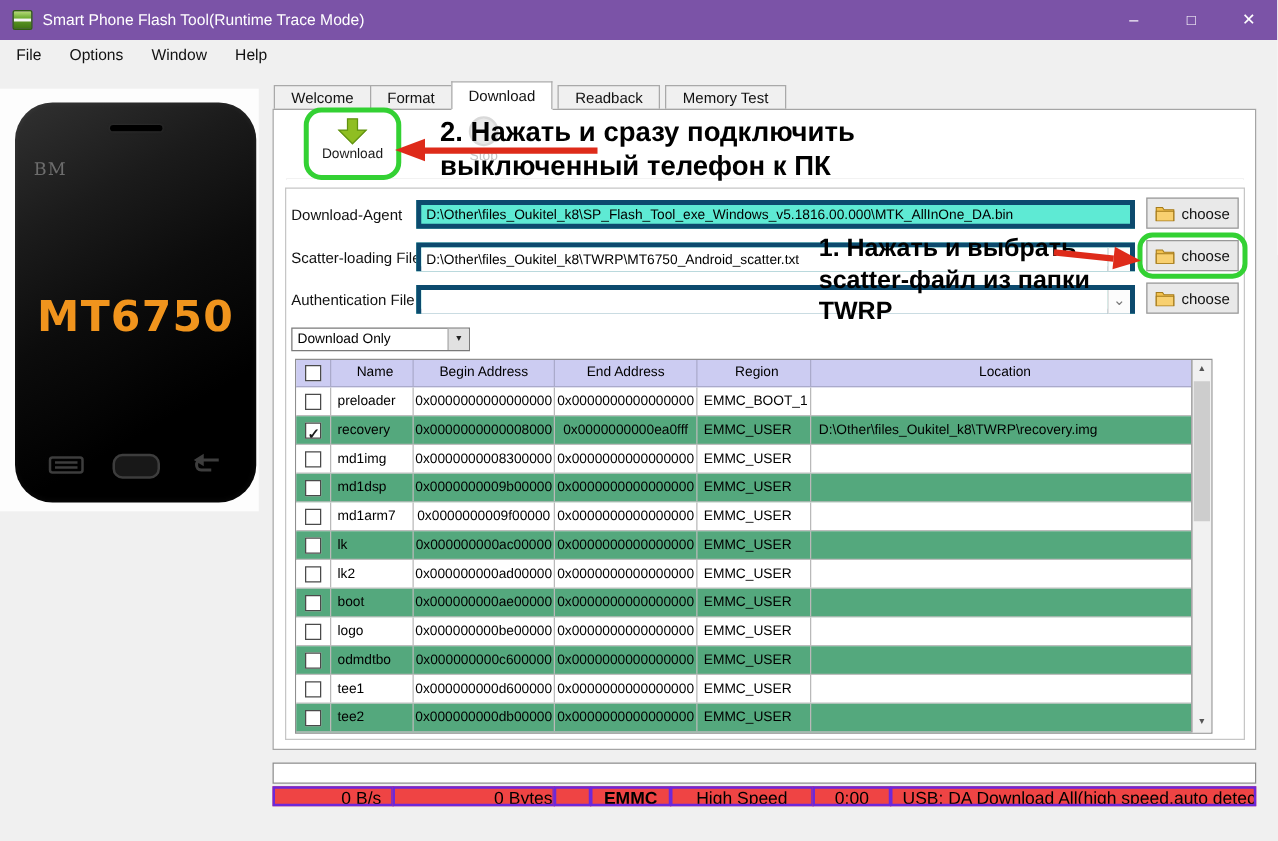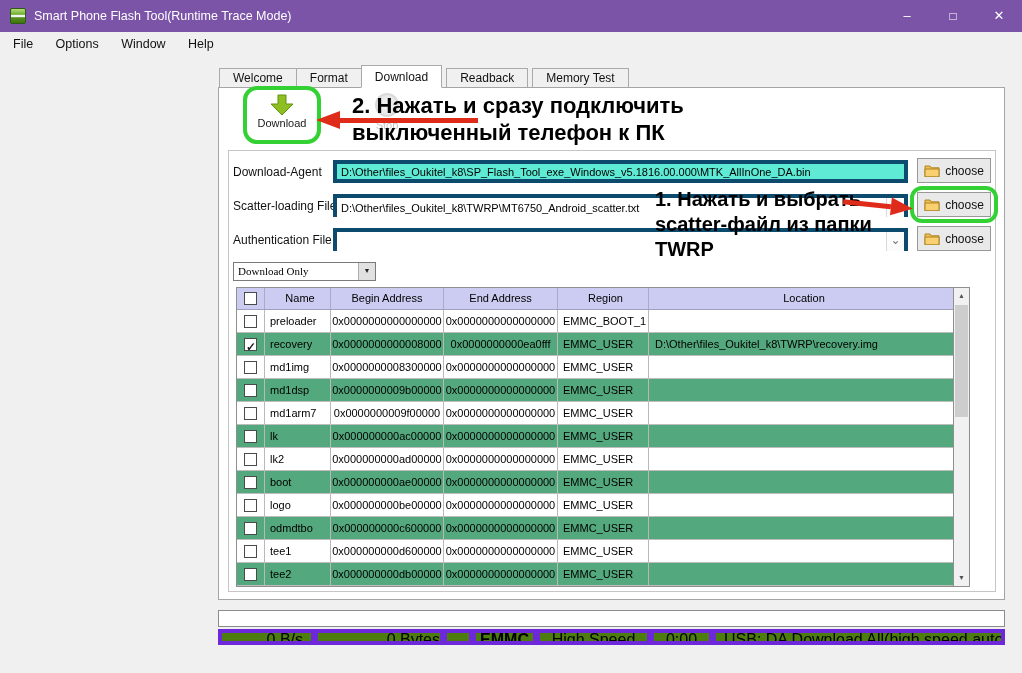--- a/index.html
+++ b/index.html
@@ -104,21 +104,21 @@
   .combo-arr { position:absolute; right:0; top:0; width:18px; height:19px; text-align:center;
     line-height:16px; font-size:12px; color:#777; border-left:1px solid #d9d9d9; background:#fcfcfc; }
   .choose { position:absolute; left:917px; width:74px; height:25px; background:#e9e9e9;
     border:1px solid #989898; font-size:12px; color:#111; display:flex; align-items:center;
     justify-content:center; gap:5px; z-index:2; cursor:default; }
   .ch1 { top:158px; } .ch2 { top:192px; } .ch3 { top:226px; }
   .choose-highlight { position:absolute; left:910px; top:186px; width:88px; height:37px;
     border:4px solid var(--highlight-green,#33d133); border-radius:12px; z-index:4; }
 
   .modesel { position:absolute; left:233px; top:262px; width:143px; height:19px;
-    border:1px solid #7a7a7a; background:#fff; z-index:2;font-family:Liberation Serif, serif; }
+    border:1px solid #7a7a7a; background:#fff; z-index:2; }
   .modesel-val { position:absolute; left:4px; top:0; line-height:17px; font-size:11px; color:#000; }
   .modesel-btn { position:absolute; right:0; top:0; width:17px; height:17px; background:#e1e1e1;
     border-left:1px solid #adadad; text-align:center; line-height:17px; font-size:7px; color:#222; }
 
   
   .tablewrap { position:absolute; left:236px; top:287px; width:734px; height:300px;
     border:1px solid #8f8f8f; background:#fff; display:flex; z-index:2; }
   .grid { width:716px; }
   .thead { display:flex; height:22px; background:var(--header-lavender,#ccccf2);
     border-bottom:1px solid #9f9fbf; }
@@ -140,22 +140,22 @@
   .vscroll { width:16px; background:#f1f1f1; border-left:1px solid #8f8f8f; position:relative; }
   .sc-btn { position:absolute; left:0; width:15px; height:16px; text-align:center;
     line-height:16px; font-size:7px; color:#555; }
   .sc-btn.up { top:0; } .sc-btn.down { bottom:0; }
   .sc-thumb { position:absolute; left:1px; top:17px; width:13px; height:112px; background:#cdcdcd; }
 
   
   .progress { position:absolute; left:218px; top:610px; width:787px; height:17px;
     background:#fff; border:1px solid #8b8b8b; }
   .statusbar { position:absolute; left:218px; top:629px; width:787px; height:16px; display:flex; }
-  .seg { height:16px; background:#4d7c0f; border:4px solid #6d28d9; margin-left:-1px;
-    font-size:16px; line-height:14px; color:#000; white-space:nowrap; overflow:hidden; }
+  .seg { height:16px; background:#ef4444; border:2px solid #6d28d9; margin-left:-1px;
+    font-size:14px; line-height:14px; color:#000; white-space:nowrap; overflow:hidden; }
   .seg:first-child { margin-left:0; }
   .s-speed { width:97px; text-align:right; padding-right:8px; }
   .s-bytes { width:130px; text-align:right; }
   .s-blank { width:30px; }
   .s-chip  { width:65px; text-align:center; font-weight:bold; }
   .s-hspeed{ width:115px; text-align:center; }
   .s-time  { width:63px; text-align:center; }
   .s-usb   { flex:1; padding-left:8px; }
 </style>
 </head>
@@ -171,20 +171,41 @@
     <div class="winbtn close">✕</div>
   </div>
 
   <div class="menubar">
     <span class="menu-item">File</span>
     <span class="menu-item">Options</span>
     <span class="menu-item">Window</span>
     <span class="menu-item">Help</span>
   </div>
 
+  <div class="phone-card">
+    <div class="phone">
+      <div class="speaker"></div>
+      <div class="phone-brand">BM</div>
+      <div class="phone-chip">MT6750</div>
+      <div class="phone-nav">
+        <svg class="nav-ic nav-menu" width="30" height="20" viewBox="0 0 30 20">
+          <rect x="2" y="4" width="26" height="12" rx="2" fill="none" stroke="#3d3d3d" stroke-width="2"></rect>
+          <line x1="6" y1="8" x2="24" y2="8" stroke="#3d3d3d" stroke-width="2"></line>
+          <line x1="6" y1="12" x2="24" y2="12" stroke="#3d3d3d" stroke-width="2"></line>
+        </svg>
+        <svg class="nav-ic nav-home" width="40" height="22" viewBox="0 0 40 22">
+          <rect x="2" y="2" width="36" height="18" rx="7" fill="#181818" stroke="#3d3d3d" stroke-width="2"></rect>
+        </svg>
+        <svg class="nav-ic nav-back" width="28" height="20" viewBox="0 0 28 20">
+          <path d="M24 6 H10 C5 6 5 14 10 14 h8" fill="none" stroke="#3d3d3d" stroke-width="2.4"></path>
+          <polygon points="12,1 12,11 4,6" fill="#3d3d3d"></polygon>
+        </svg>
+      </div>
+    </div>
+  </div>
 
   <div class="tabs">
     <span class="tab">Welcome</span>
     <span class="tab">Format</span>
     <span class="tab active">Download</span>
     <span class="tab gap">Readback</span>
     <span class="tab gap">Memory Test</span>
   </div>
 
   <div class="panel"></div>

